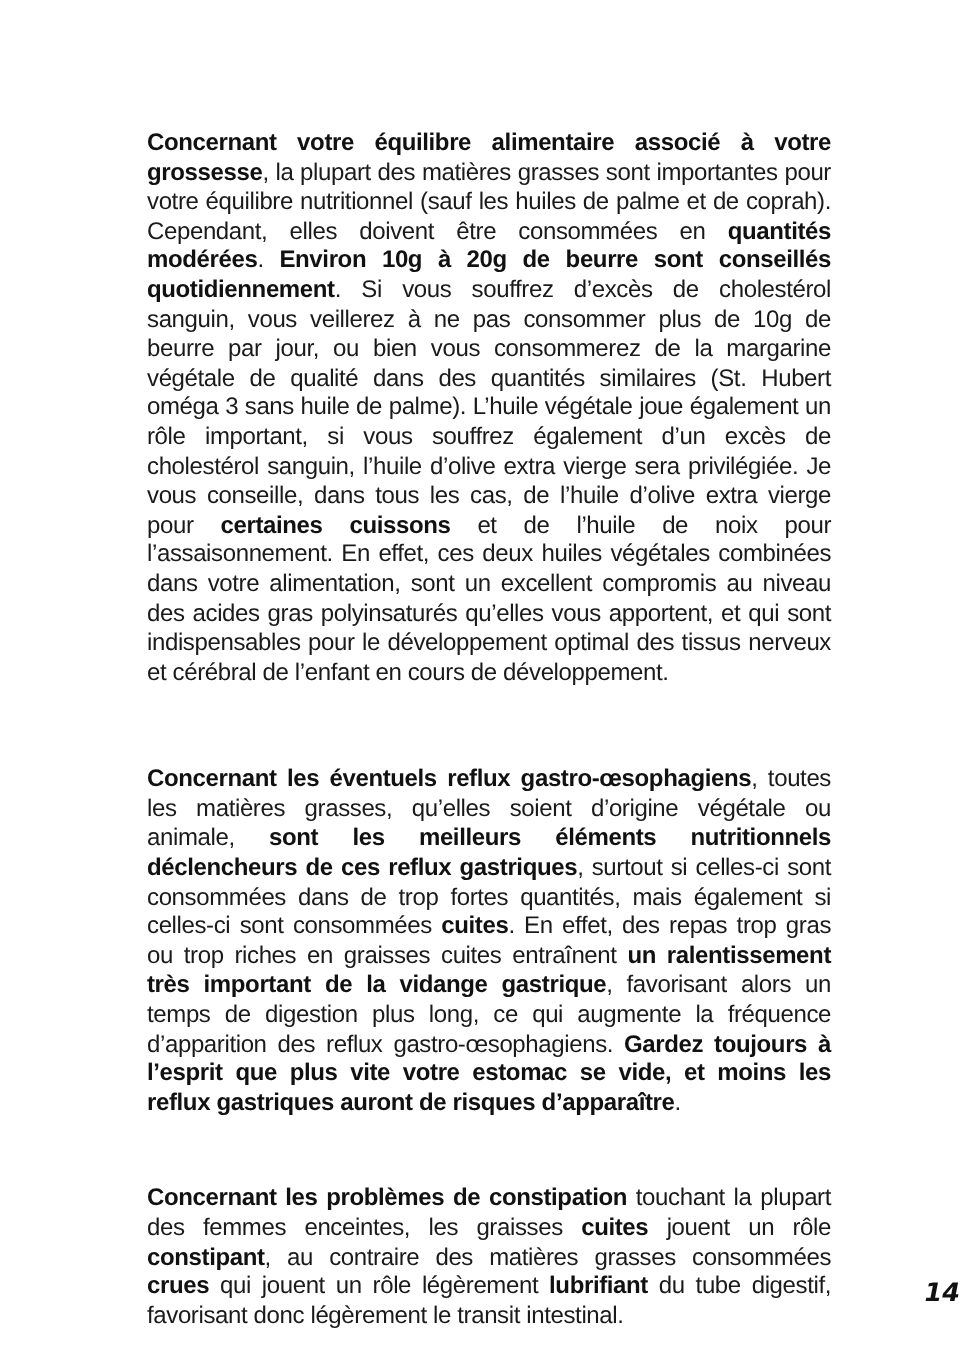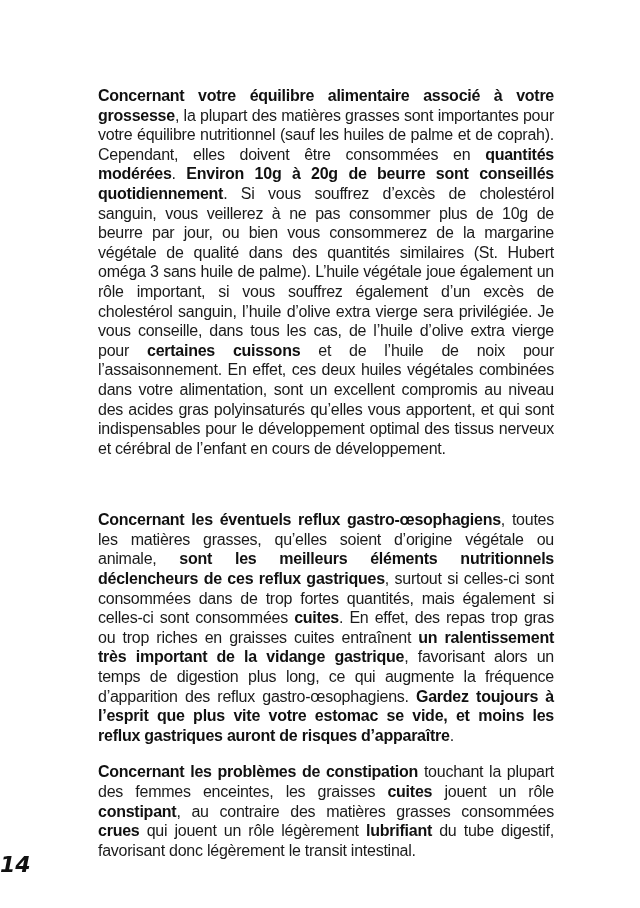--- a/index.html
+++ b/index.html
@@ -27,31 +27,31 @@
     .para {
       margin: 0;
       text-align: justify;
       hyphens: none;
     }
     .para b {
       font-weight: bold;
       color: #111;
     }
     #p2 { margin-top: 52px; }
-    #p3 { margin-top: 17px; }
+    #p3 { margin-top: 44px; }
     .page-number {
       position: absolute;
       left: 0;
       width: 640px;
       top: 852px;
-      text-align: left;
+      text-align: right;
       font-family: "DejaVu Sans", "Liberation Sans", sans-serif;
       font-style: italic;
       font-weight: bold;
-      font-size: 22px;
+      font-size: 17px;
       color: #111;
     }
   </style>
 </head>
 <body>
 
 <div class="page">
   <p class="para" id="p1"><b>Concernant votre équilibre alimentaire associé à votre grossesse</b><span>, la plupart des matières grasses sont importantes pour votre équilibre nutritionnel (sauf les huiles de palme et de coprah). Cependant, elles doivent être consommées en </span><b>quantités modérées</b><span>. </span><b>Environ 10g à 20g de beurre sont conseillés quotidiennement</b><span>. Si vous souffrez d’excès de cholestérol sanguin, vous veillerez à ne pas consommer plus de 10g de beurre par jour, ou bien vous consommerez de la margarine végétale de qualité dans des quantités similaires (St. Hubert oméga 3 sans huile de palme). L’huile végétale joue également un rôle important, si vous souffrez également d’un excès de cholestérol sanguin, l’huile d’olive extra vierge sera privilégiée. Je vous conseille, dans tous les cas, de l’huile d’olive extra vierge pour </span><b>certaines cuissons</b><span> et de l’huile de noix pour l’assaisonnement. En effet, ces deux huiles végétales combinées dans votre alimentation, sont un excellent compromis au niveau des acides gras polyinsaturés qu’elles vous apportent, et qui sont indispensables pour le développement optimal des tissus nerveux et cérébral de l’enfant en cours de développement.</span></p>
   <p class="para" id="p2"><b>Concernant les éventuels reflux gastro-œsophagiens</b><span>, toutes les matières grasses, qu’elles soient d’origine végétale ou animale, </span><b>sont les meilleurs éléments nutritionnels déclencheurs de ces reflux gastriques</b><span>, surtout si celles-ci sont consommées dans de trop fortes quantités, mais également si celles-ci sont consommées </span><b>cuites</b><span>. En effet, des repas trop gras ou trop riches en graisses cuites entraînent </span><b>un ralentissement très important de la vidange gastrique</b><span>, favorisant alors un temps de digestion plus long, ce qui augmente la fréquence d’apparition des reflux gastro-œsophagiens. </span><b>Gardez toujours à l’esprit que plus vite votre estomac se vide, et moins les reflux gastriques auront de risques d’apparaître</b><span>.</span></p>
   <p class="para" id="p3"><b>Concernant les problèmes de constipation</b><span> touchant la plupart des femmes enceintes, les graisses </span><b>cuites</b><span> jouent un rôle </span><b>constipant</b><span>, au contraire des matières grasses consommées </span><b>crues</b><span> qui jouent un rôle légèrement </span><b>lubrifiant</b><span> du tube digestif, favorisant donc légèrement le transit intestinal.</span></p>

